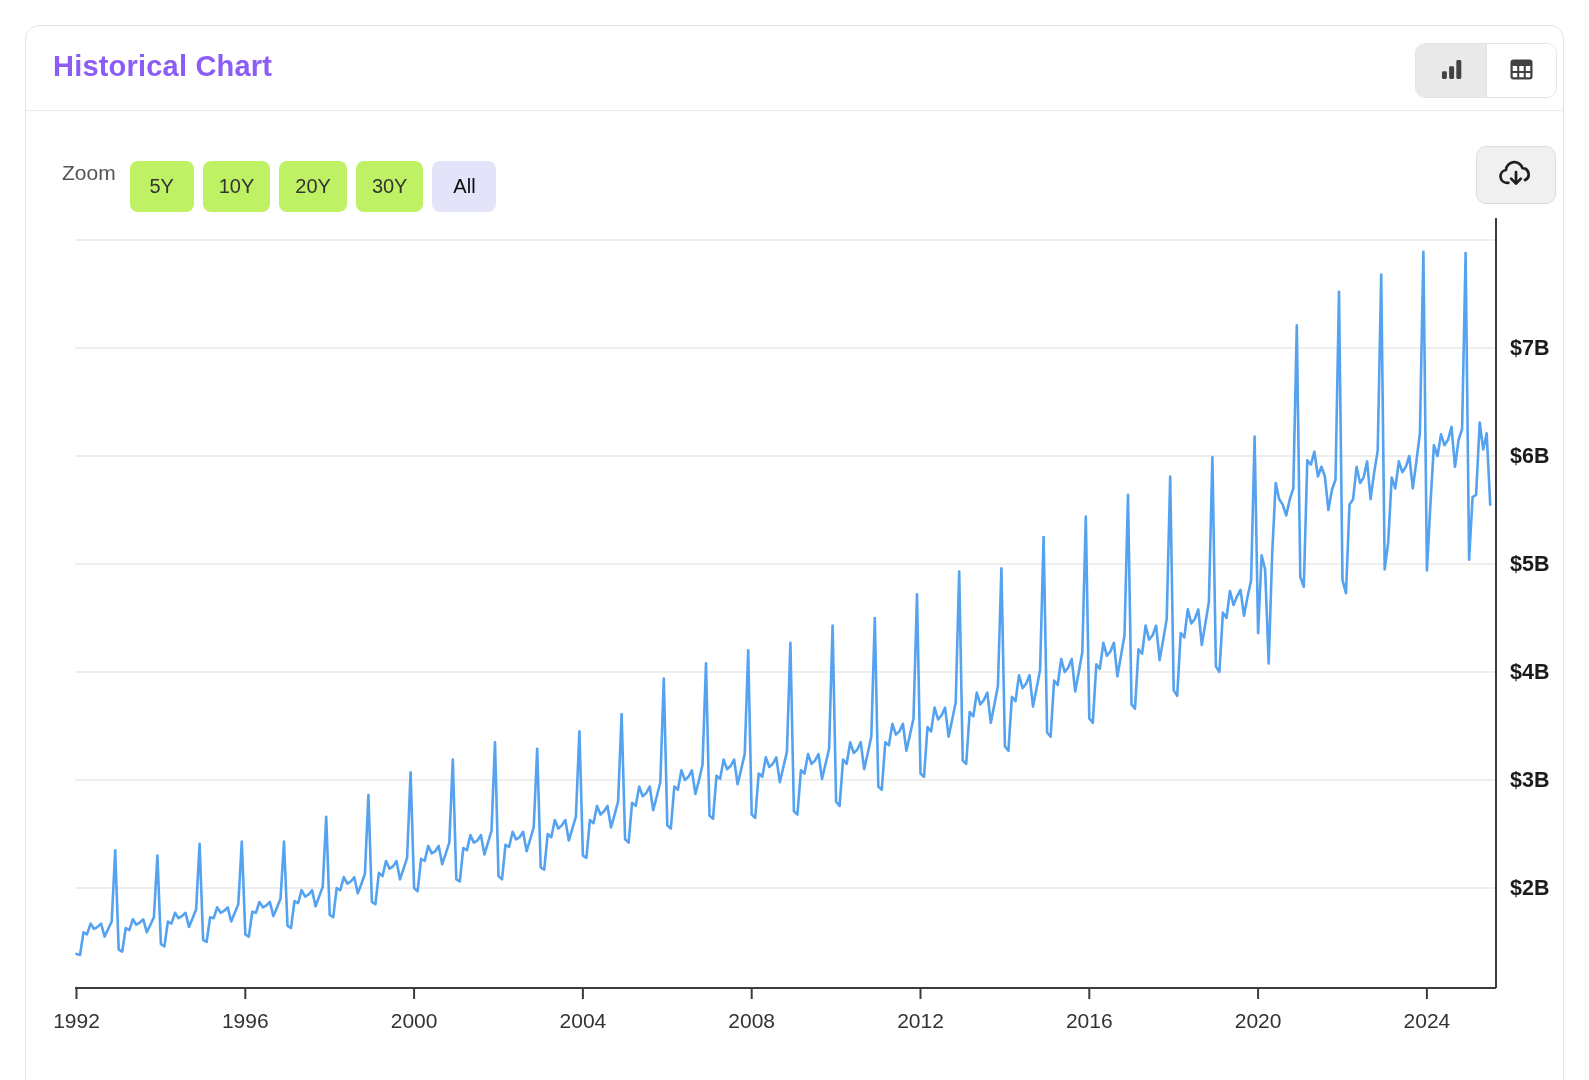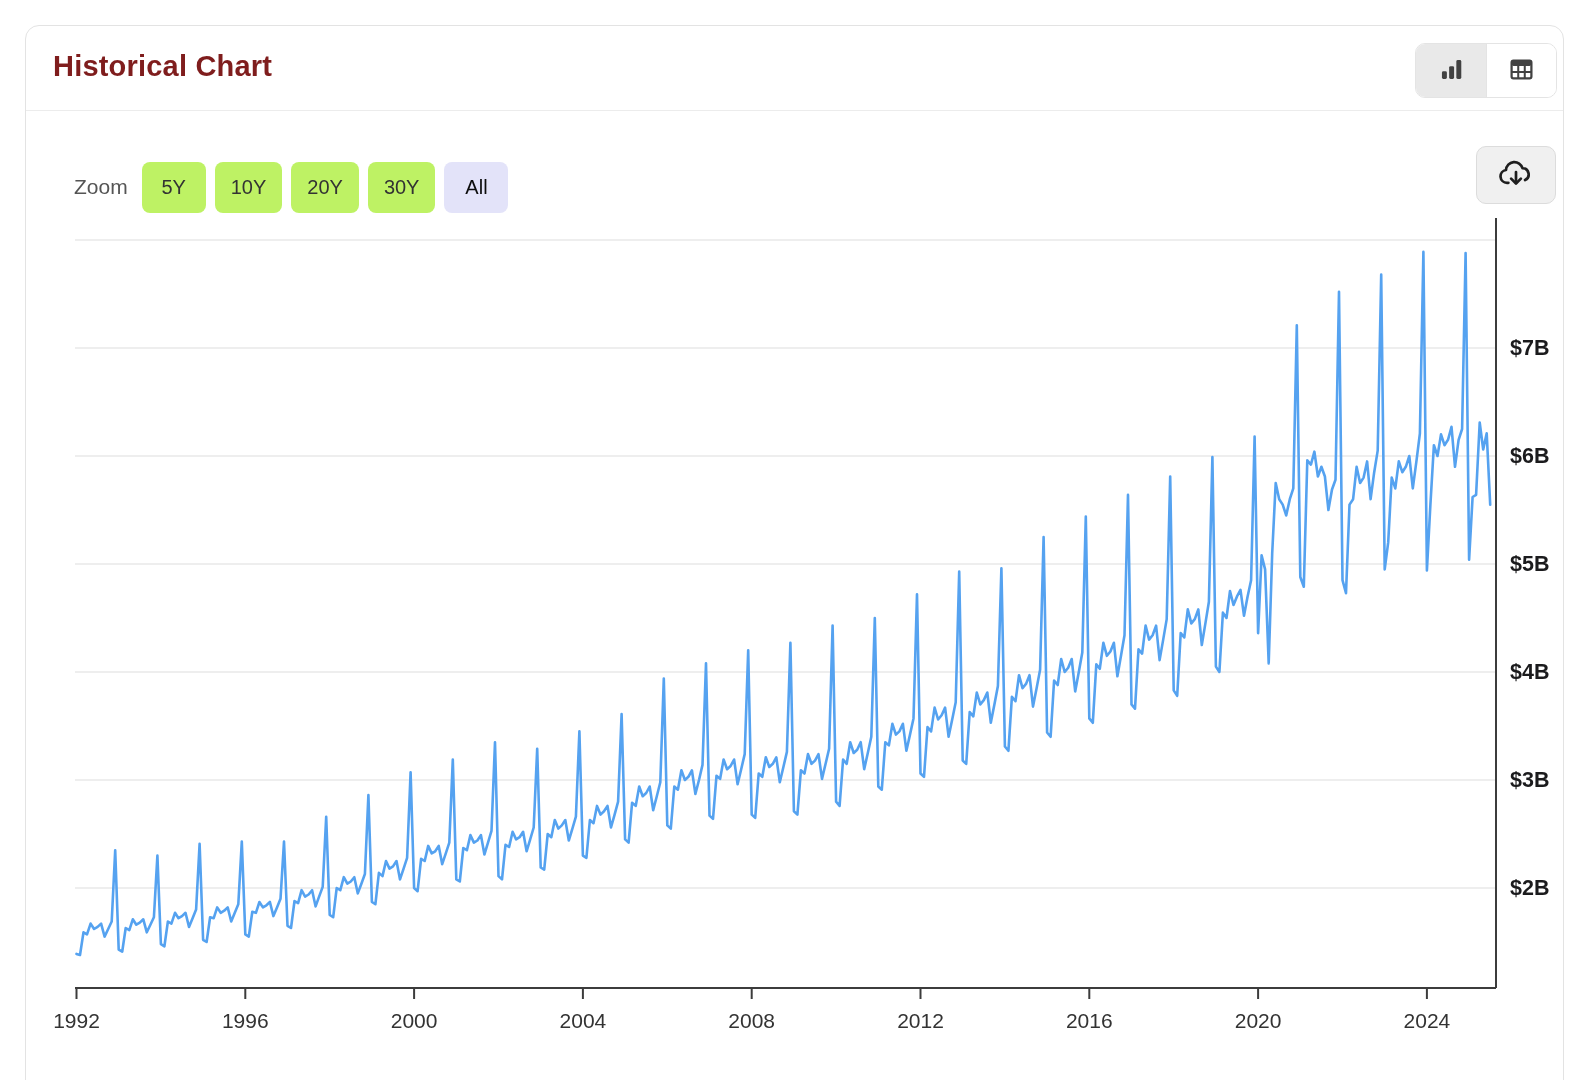--- a/index.html
+++ b/index.html
@@ -1,27 +1,27 @@
 <!DOCTYPE html>
 <html><head>
 <meta charset="utf-8">
 <style>
   html,body{margin:0;padding:0;background:#ffffff;width:1589px;height:1080px;overflow:hidden;
     font-family:"Liberation Sans", sans-serif;}
   .card{position:absolute;left:25px;top:25px;width:1537px;height:1120px;background:#ffffff;
     border:1px solid #e3e3e3;border-radius:14px;}
   .card-header{position:relative;height:84px;border-bottom:1px solid #ececec;}
-  .page-title{position:absolute;left:27px;top:24px;font-size:29px;font-weight:bold;color:#7f1d1d;margin:0;letter-spacing:.2px;}
+  .page-title{position:absolute;left:27px;top:24px;font-size:29px;font-weight:bold;color:#8b5cf6;margin:0;letter-spacing:.2px;}
   .view-toggle{position:absolute;top:17px;right:6px;height:53px;display:flex;border:1px solid #e4e4e4;
     border-radius:10px;overflow:hidden;background:#fff;}
   .view-toggle .seg{width:70px;height:53px;border:none;background:#ffffff;display:flex;align-items:center;
     justify-content:center;cursor:pointer;padding:0;}
   .view-toggle .seg.selected{background:#e9e9e9;}
   .view-toggle .seg + .seg{border-left:1px solid #e4e4e4;}
-  .zoom-row{position:absolute;left:48px;top:135px;height:52px;display:flex;align-items:center;gap:9px;}
+  .zoom-row{position:absolute;left:36px;top:135px;height:52px;display:flex;align-items:flex-start;gap:9px;}
   .zoom-label{color:#555;font-size:21px;margin-right:5px;}
   .zoom-btn{min-width:64px;height:51px;padding:0 16px;border:none;border-radius:8px;background:#bef264;
     color:#333;font-size:20px;font-family:inherit;cursor:pointer;}
   .zoom-btn.active{background:#e3e3f9;color:#0d0d0d;font-weight:normal;}
   .download-btn{position:absolute;top:120px;right:7px;width:80px;height:58px;background:#f0f0f0;
     border:1px solid #dcdcdc;border-radius:10px;display:flex;align-items:center;justify-content:center;cursor:pointer;}
   .chart-area{position:absolute;left:0;top:0;width:1589px;height:1080px;pointer-events:none;}
   svg text{font-family:"Liberation Sans", sans-serif;}
 </style>
 </head>

